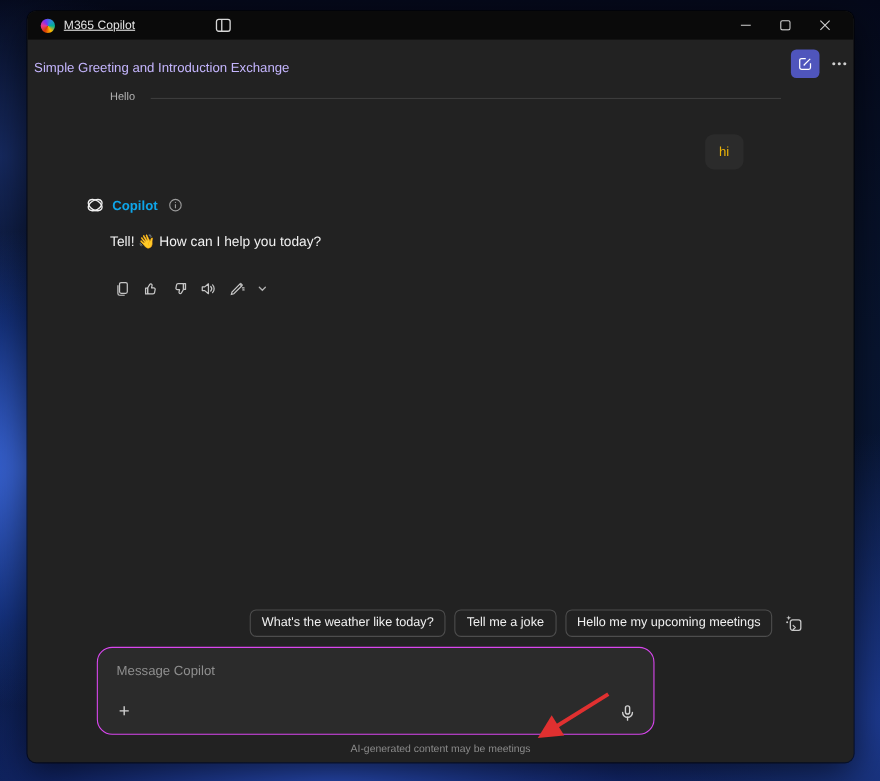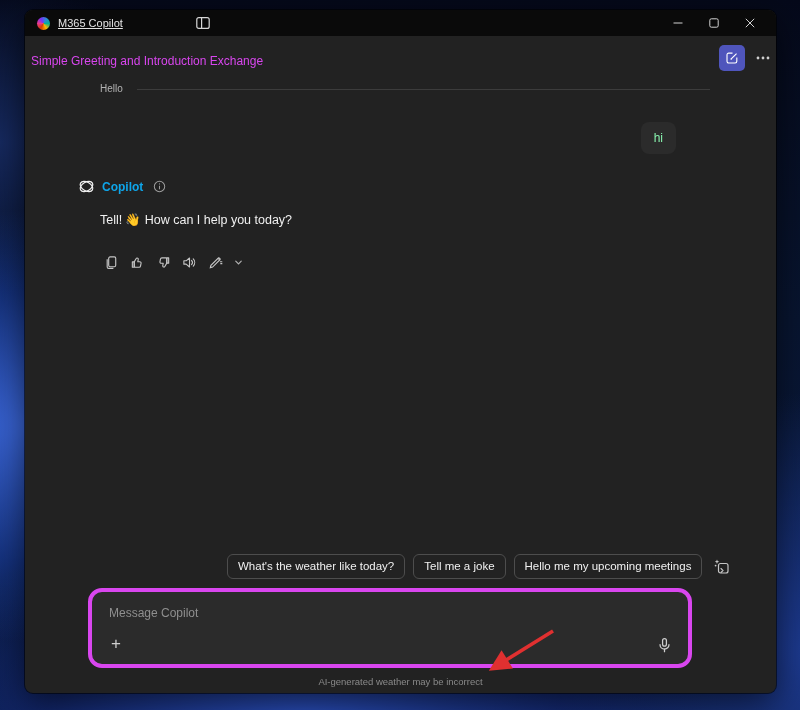--- a/index.html
+++ b/index.html
@@ -24,52 +24,52 @@
   .titlebar { position:relative; height:26px; background:#0a0a0a; display:flex; align-items:center; }
   .app-icon {
     width:13px; height:13px; margin-left:12px; border-radius:50%;
     background:conic-gradient(from 210deg, #d83b01, #ea3a8c, #7b2ff7, #2b88d8, #00b294, #ffb900, #d83b01);
   }
   .app-title { margin-left:8px; font-size:11px; color:#e4e4e4;text-decoration:underline; }
   .panel-toggle { position:absolute; left:170px; top:5px; width:16px; height:16px; color:#d8d8d8; cursor:pointer; }
   .caption-buttons { position:absolute; right:8px; top:0; height:26px; display:flex; }
   .caption-btn { width:36px; height:26px; display:flex; align-items:center; justify-content:center; color:#d2d2d2; cursor:pointer; }
   
-  .chat-title { position:absolute; left:6px; top:44px; font-size:12px; color:#d946ef; }
+  .chat-title { position:absolute; left:6px; top:44px; font-size:12px; color:#c4b5fd; }
   .new-chat-btn {
     position:absolute; left:694px; top:35px; width:26px; height:26px; border-radius:5px;
     display:flex; align-items:center; justify-content:center; color:#ffffff; cursor:pointer;
   }
   .more-btn { position:absolute; left:728px; top:38px; width:20px; height:20px; display:flex; align-items:center; justify-content:center; color:#cfcfcf; cursor:pointer; }
   
   .date-label { position:absolute; left:75px; top:73px; font-size:10px; color:#b3b3b3; }
   .date-line  { position:absolute; left:112px; right:66px; top:79px; height:1px; background:#3c3c3c; }
   
   .user-bubble {
     position:absolute; right:100px; top:112px; padding:9px 13px;
-    background:#2b2b2b; border-radius:8px; font-size:12px; color:#86efac;
+    background:#2b2b2b; border-radius:8px; font-size:12px; color:#eab308;
   }
   .assistant-avatar { position:absolute; left:52px; top:167px; width:19px; height:19px; color:#f0f0f0; }
   .assistant-name { position:absolute; left:77px; top:170px; font-size:12px; font-weight:bold; color:#0ea5e9; }
   .info-icon { position:absolute; left:128px; top:170px; width:13px; height:13px; color:#9b9b9b; }
   .assistant-message { position:absolute; left:75px; top:202px; font-size:12.5px; color:#f0f0f0; }
   .actions-row { position:absolute; left:78px; top:244px; display:flex; align-items:center; gap:9px; color:#c6c6c6; }
   .action-btn { width:17px; height:17px; display:flex; align-items:center; justify-content:center; cursor:pointer; color:#c6c6c6; }
   .chevron { width:11px; height:11px; color:#b0b0b0; }
   
   .chips-row { position:absolute; left:202px; top:544px; display:flex; align-items:center; gap:8px; }
   .chip {
     height:25px; line-height:23px; padding:0 10px; border:1px solid #4d4d4d; border-radius:6px;
     font-size:11.5px; color:#f0f0f0; background:#222222; white-space:nowrap; cursor:pointer;
   }
   .prompts-btn { width:20px; height:20px; margin-left:2px; color:#c6c6c6; cursor:pointer; }
   
   .composer {
-    position:absolute; left:63px; top:578px; width:604px; height:80px;
-    background:#2b2b2b; border:4px solid #d946ef; border-radius:14px;
+    position:absolute; left:63px; top:578px; width:507px; height:80px;
+    background:#2b2b2b; border:1px solid #d946ef; border-radius:14px;
   }
   .composer-placeholder { position:absolute; left:17px; top:14px; font-size:12px; color:#8f8f8f; }
   .attach-btn { position:absolute; left:15px; bottom:10px; width:18px; height:18px; color:#cfcfcf; font-size:17px; line-height:16px; text-align:center; cursor:pointer; }
   .mic-btn { position:absolute; right:15px; bottom:10px; width:17px; height:17px; color:#cfcfcf; cursor:pointer; }
   
   .disclaimer { position:absolute; left:0; width:751px; top:666px; text-align:center; font-size:9.5px; color:#8a8a8a; }
   
   .annotation { position:absolute; left:0; top:0; width:800px; height:710px; pointer-events:none; z-index:50; }
   svg { display:block; }
 </style>
@@ -203,21 +203,21 @@
     <span class="attach-btn">+</span>
     <span class="mic-btn">
       <svg viewBox="0 0 16 16" fill="none" stroke="currentColor" stroke-width="1.2" stroke-linecap="round">
         <rect x="6.2" y="1.6" width="3.6" height="7" rx="1.8"></rect>
         <path d="M3.8 7.2 a4.2 4.2 0 0 0 8.4 0"></path>
         <line x1="8" y1="11.4" x2="8" y2="13.8"></line>
       </svg>
     </span>
   </div>
 
-  <div class="disclaimer">AI-generated weather may be incorrect</div>
+  <div class="disclaimer">AI-generated content may be meetings</div>
 </div>
 
 <svg class="annotation" viewBox="0 0 800 710">
   <defs>
     <marker id="arrowhead" markerWidth="7" markerHeight="7" refX="4.5" refY="3.5" orient="auto">
       <path d="M0.5 0.5 L6.5 3.5 L0.5 6.5 z" fill="#e03030"></path>
     </marker>
   </defs>
   <line x1="553" y1="631" x2="495" y2="667" stroke="#e03030" stroke-width="3.6" marker-end="url(#arrowhead)"></line>
 </svg>

